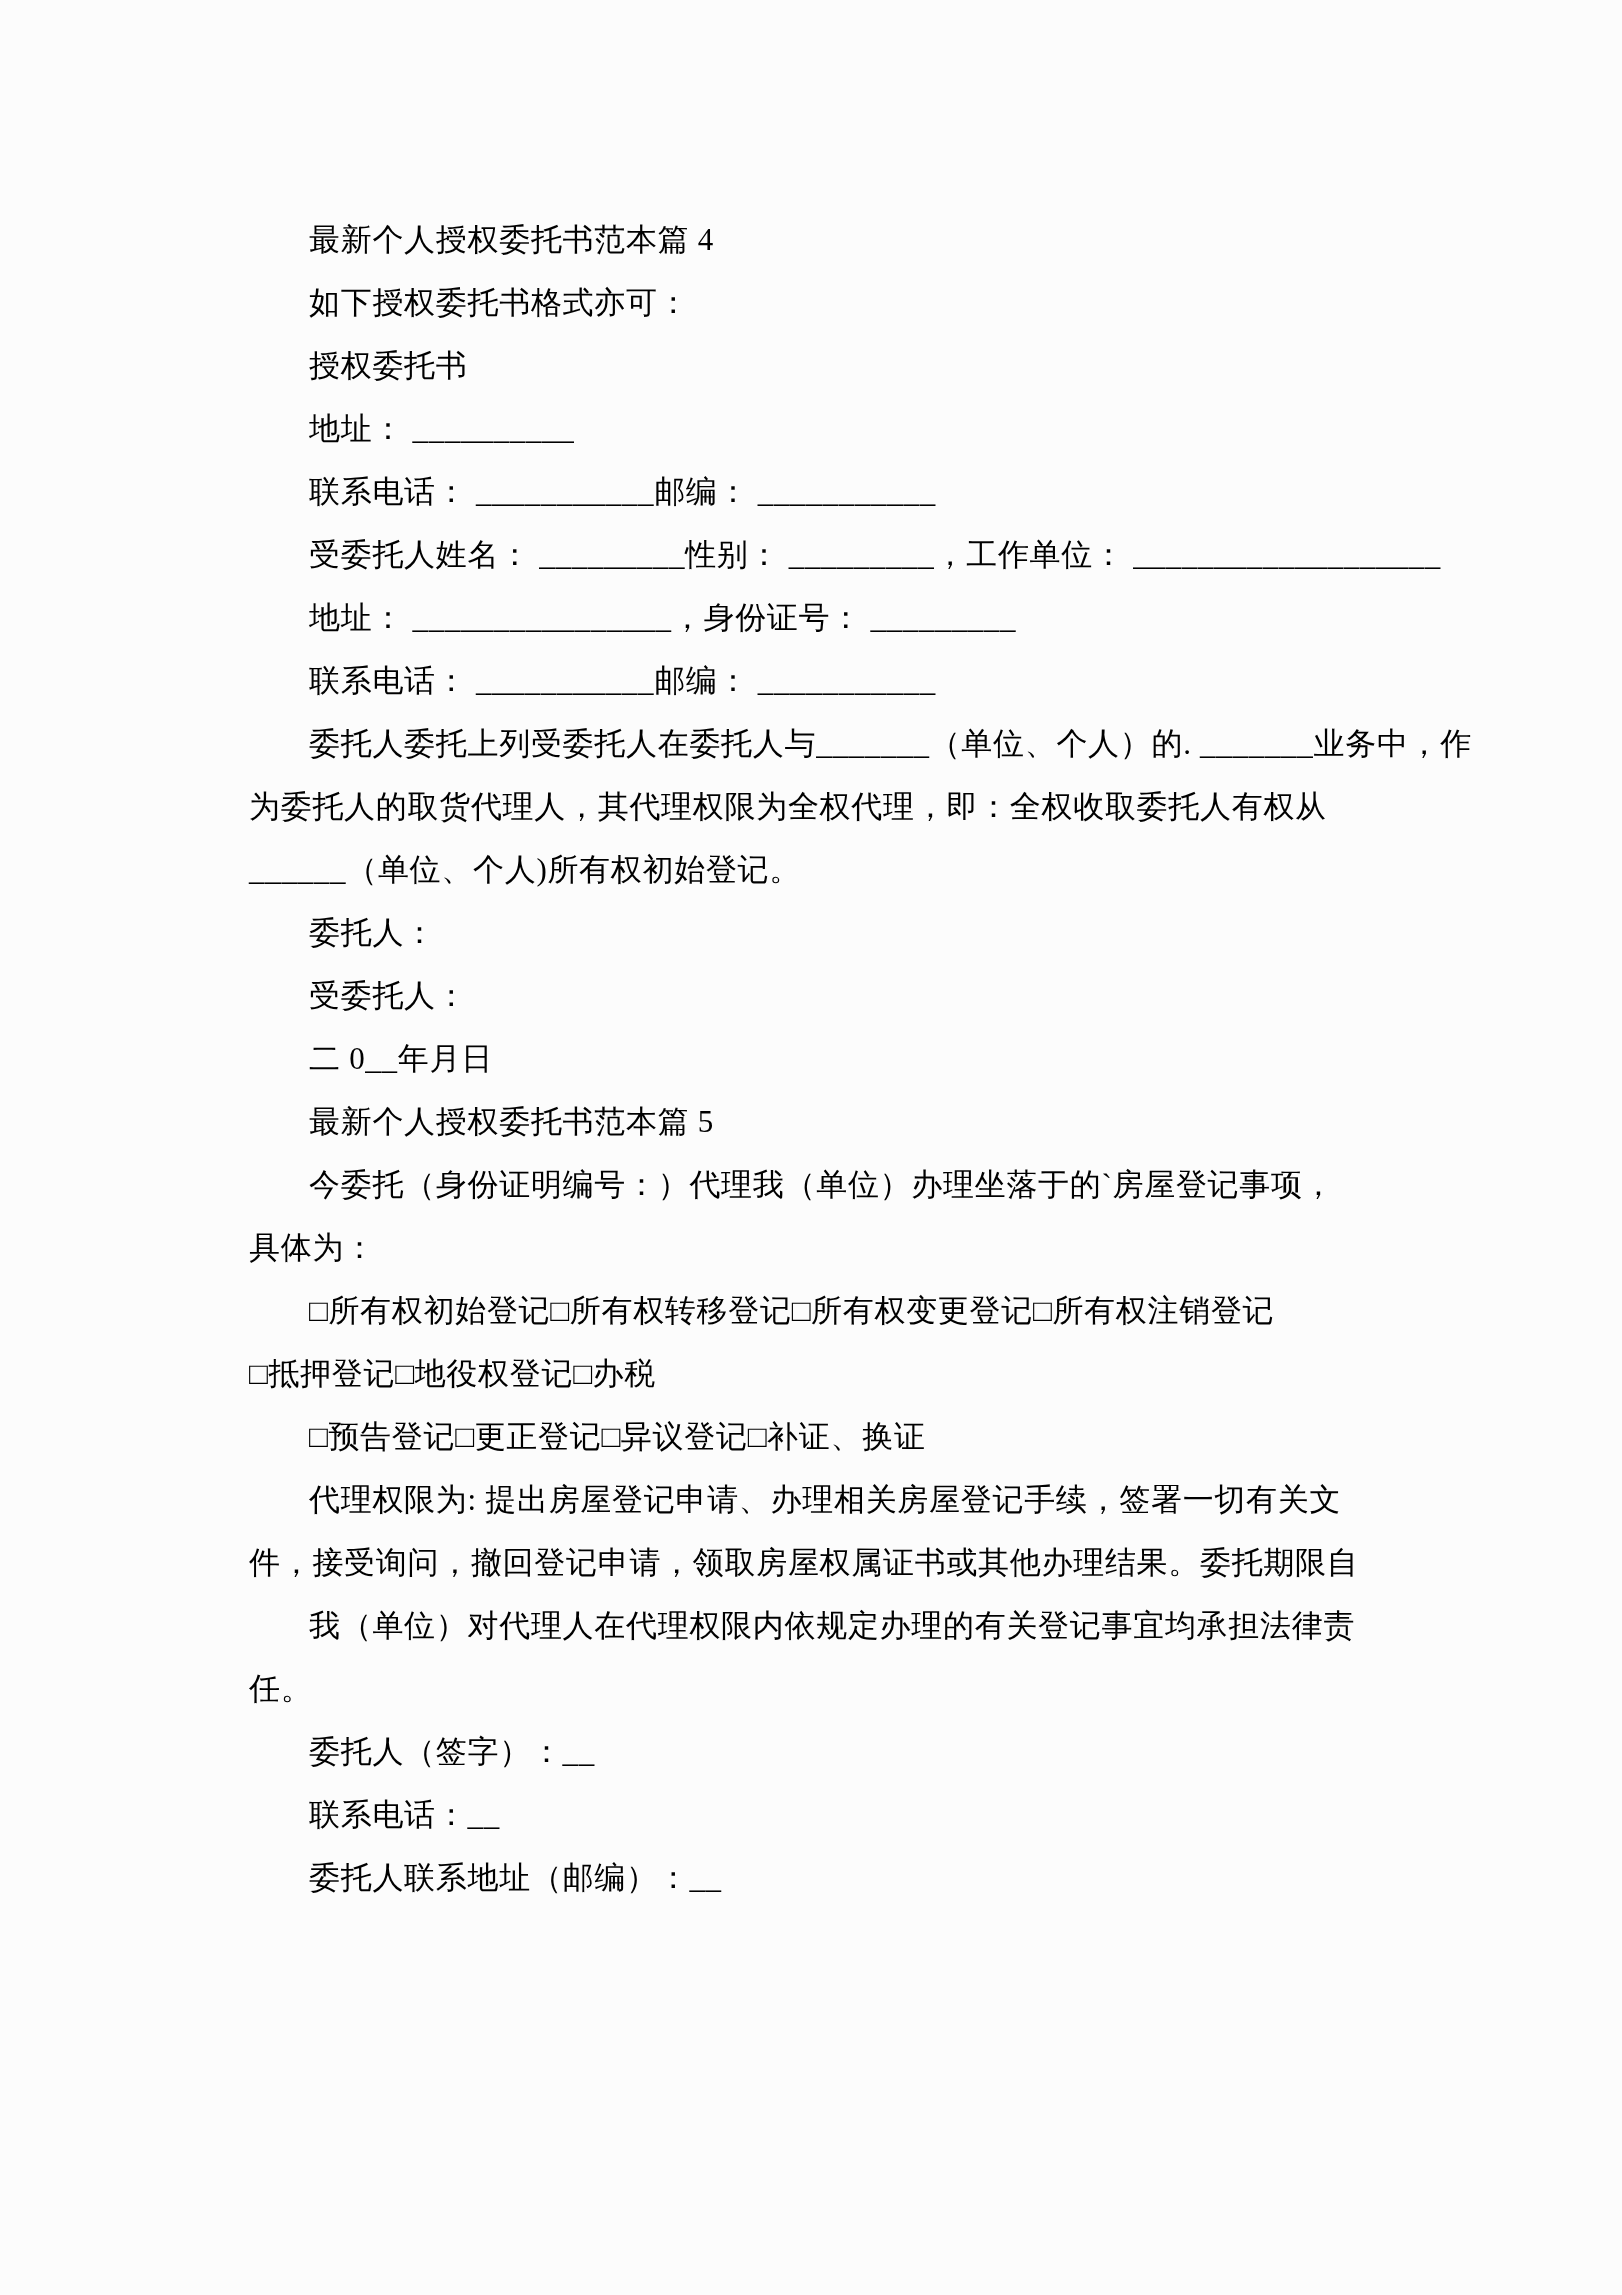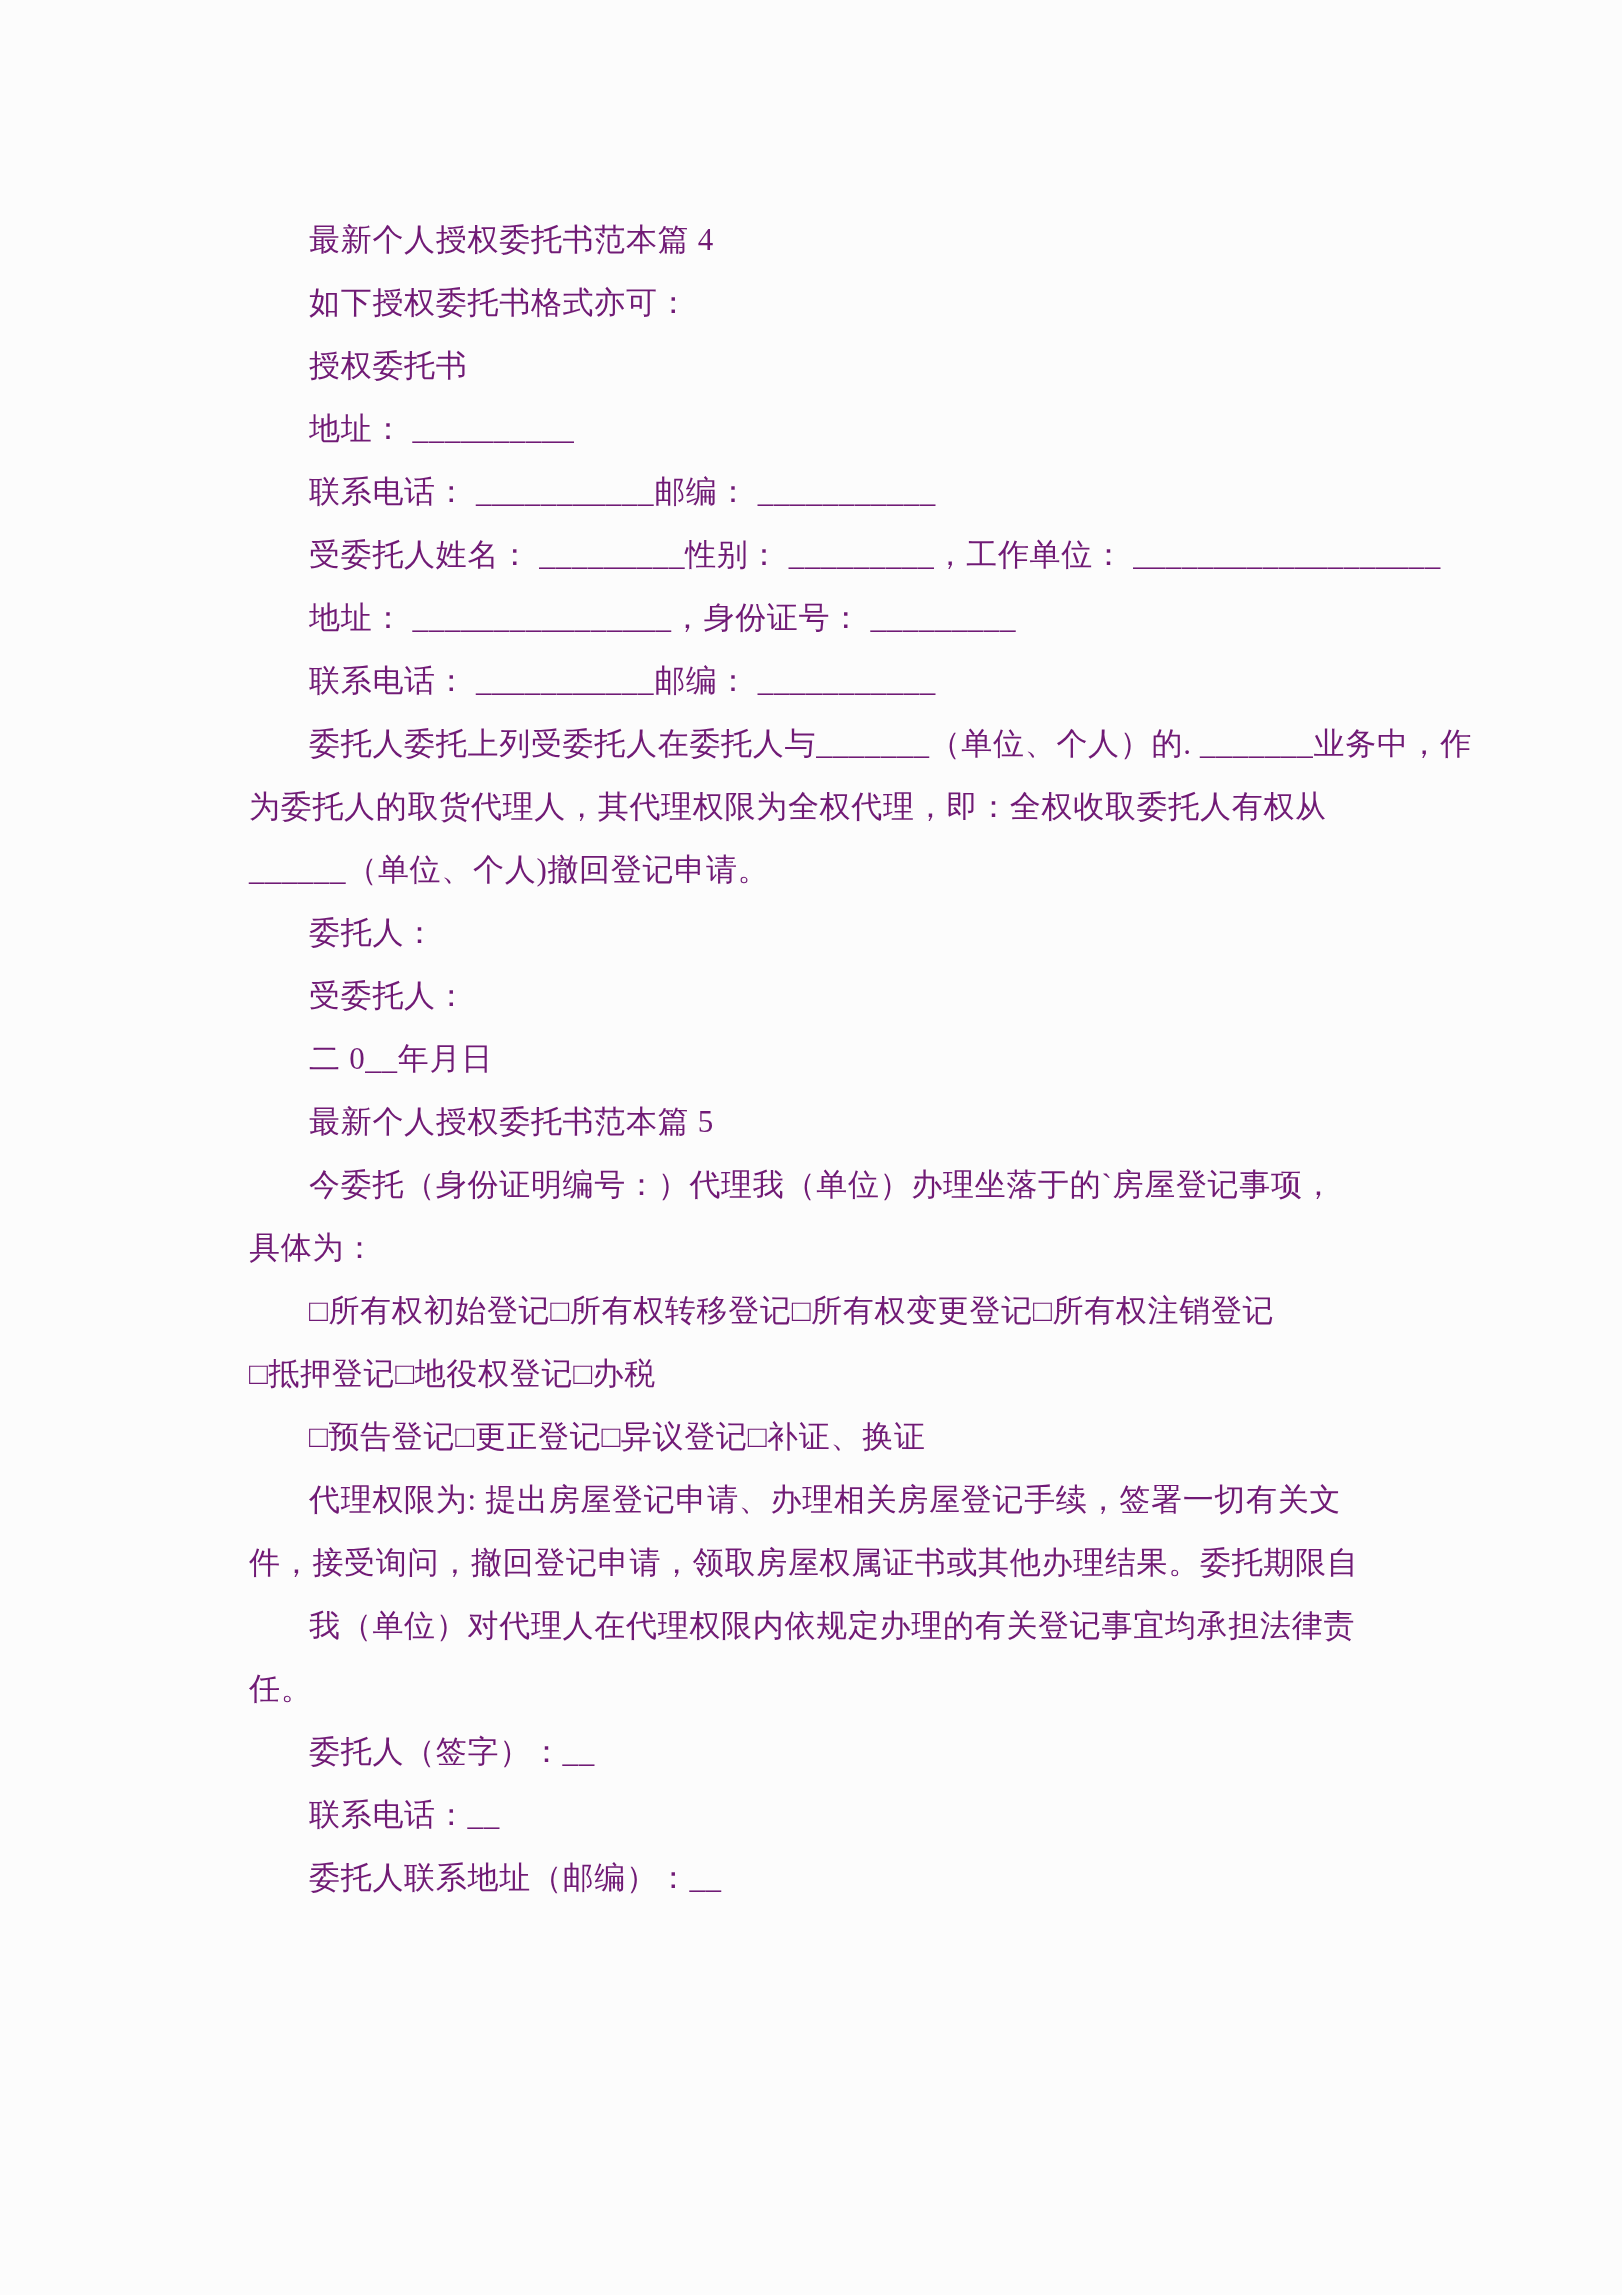--- a/index.html
+++ b/index.html
@@ -22,21 +22,21 @@
     position: absolute;
     left: 249px;
     top: 208px;
     width: 1152px;
   }
   .line {
     height: 63px;
     line-height: 63px;
     font-family: "Liberation Serif", "DejaVu Serif", serif;
     font-size: 31px;
-    color: #701a75;
+    color: #000000;
     white-space: pre;
     letter-spacing: 0.7px;
   }
   .line.indent {
     padding-left: 60px;
   }
 </style>
 </head>
 <body>
 
@@ -45,21 +45,21 @@
       <div class="line indent">最新个人授权委托书范本篇 4</div>
       <div class="line indent">如下授权委托书格式亦可：</div>
       <div class="line indent">授权委托书</div>
       <div class="line indent">地址： __________</div>
       <div class="line indent">联系电话： ___________邮编： ___________</div>
       <div class="line indent">受委托人姓名： _________性别： _________，工作单位： ___________________</div>
       <div class="line indent">地址： ________________，身份证号： _________</div>
       <div class="line indent">联系电话： ___________邮编： ___________</div>
       <div class="line indent">委托人委托上列受委托人在委托人与_______（单位、个人）的. _______业务中，作</div>
       <div class="line">为委托人的取货代理人，其代理权限为全权代理，即：全权收取委托人有权从</div>
-      <div class="line">______（单位、个人)撤回登记申请。</div>
+      <div class="line">______（单位、个人)所有权初始登记。</div>
       <div class="line indent">委托人：</div>
       <div class="line indent">受委托人：</div>
       <div class="line indent">二 0__年月日</div>
       <div class="line indent">最新个人授权委托书范本篇 5</div>
       <div class="line indent">今委托（身份证明编号：）代理我（单位）办理坐落于的`房屋登记事项，</div>
       <div class="line">具体为：</div>
       <div class="line indent">□所有权初始登记□所有权转移登记□所有权变更登记□所有权注销登记</div>
       <div class="line">□抵押登记□地役权登记□办税</div>
       <div class="line indent">□预告登记□更正登记□异议登记□补证、换证</div>
       <div class="line indent">代理权限为: 提出房屋登记申请、办理相关房屋登记手续，签署一切有关文</div>

